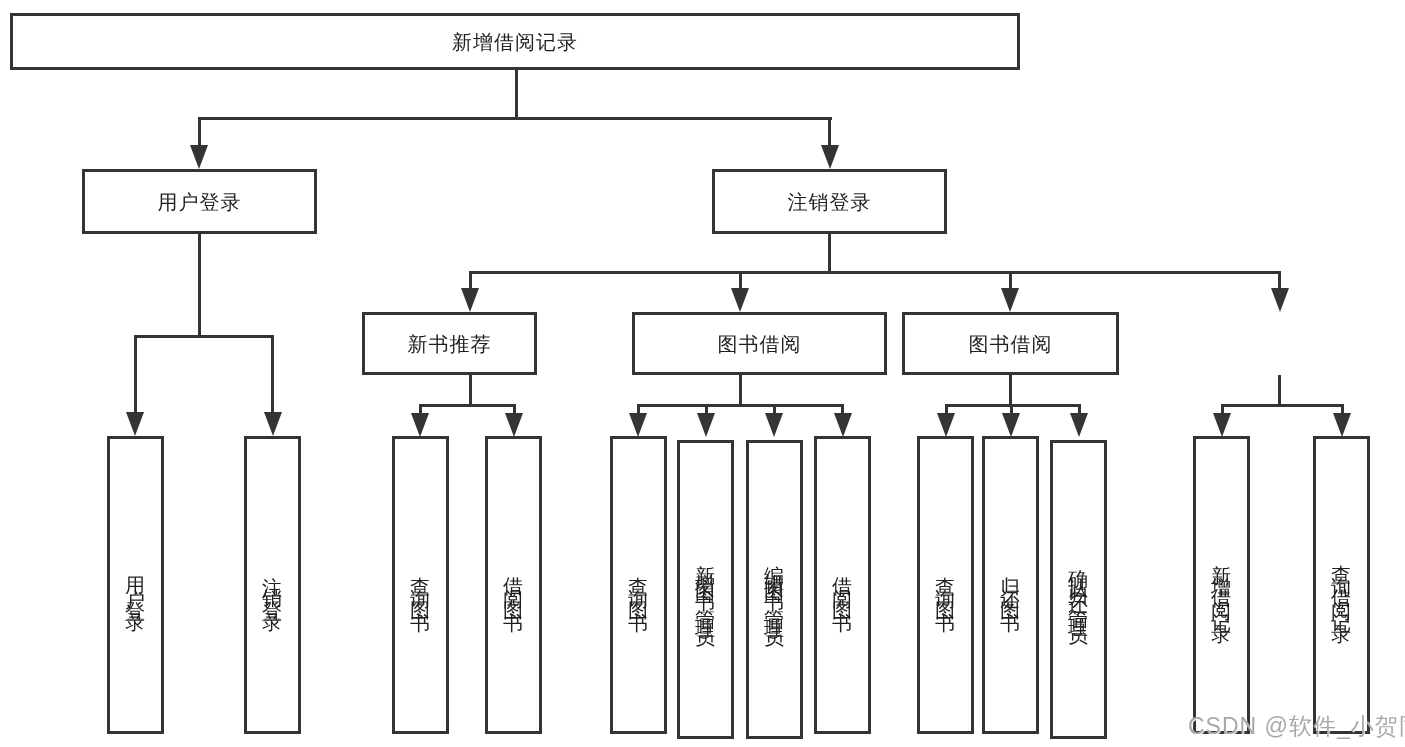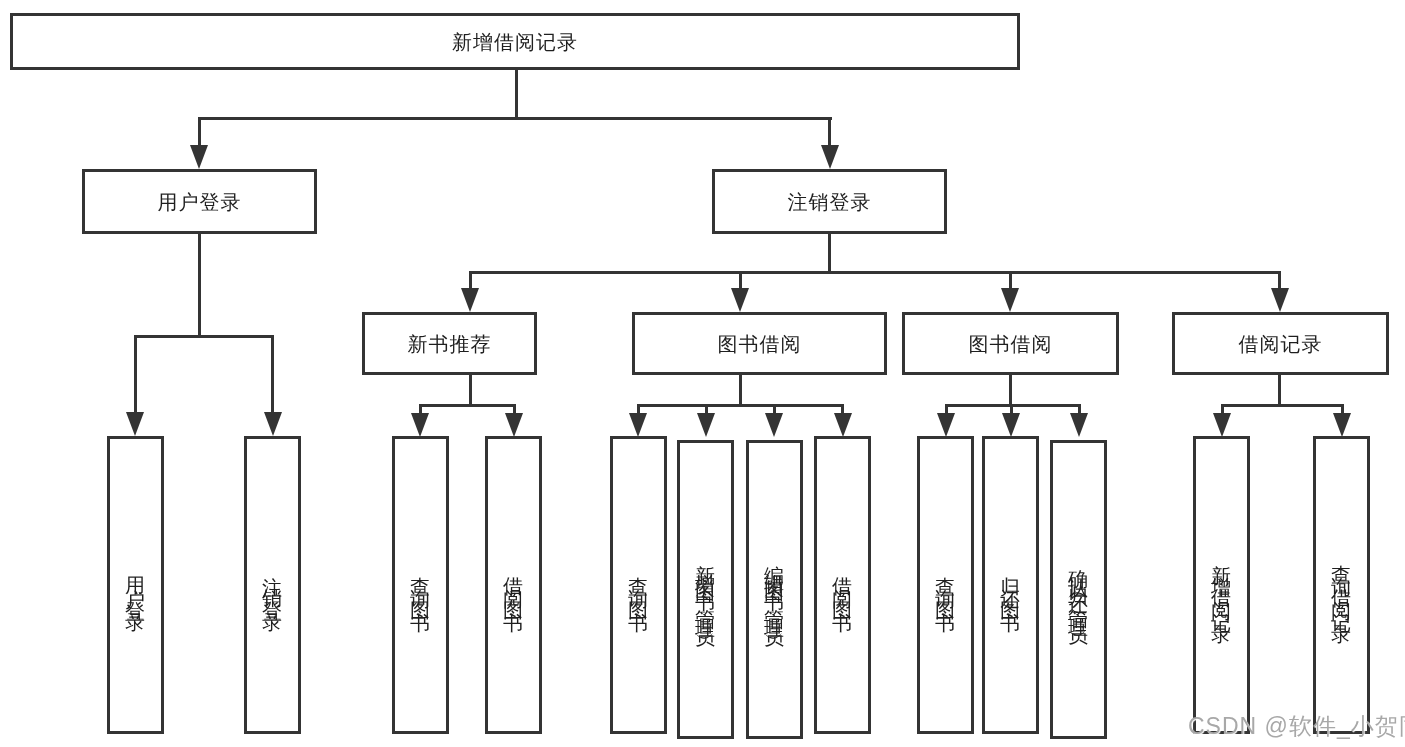--- a/index.html
+++ b/index.html
@@ -133,23 +133,20 @@
 
   <div class="box" style="left:362px;top:312px;width:175px;height:63px">
     <span>新书推荐</span>
   </div>
   <div class="box" style="left:632px;top:312px;width:255px;height:63px">
     <span>图书借阅</span>
   </div>
   <div class="box" style="left:902px;top:312px;width:217px;height:63px">
     <span>图书借阅</span>
   </div>
-  <div class="box" style="left:1172px;top:312px;width:217px;height:63px">
-    <span>借阅记录</span>
-  </div>
 
   <div class="box" style="left:107px;top:436px;width:57px;height:298px">
     <span class="vtext">用户登录</span>
   </div>
   <div class="box" style="left:244px;top:436px;width:57px;height:298px">
     <span class="vtext">注销登录</span>
   </div>
 
   <div class="box" style="left:392px;top:436px;width:57px;height:298px">
     <span class="vtext">查询图书</span>

